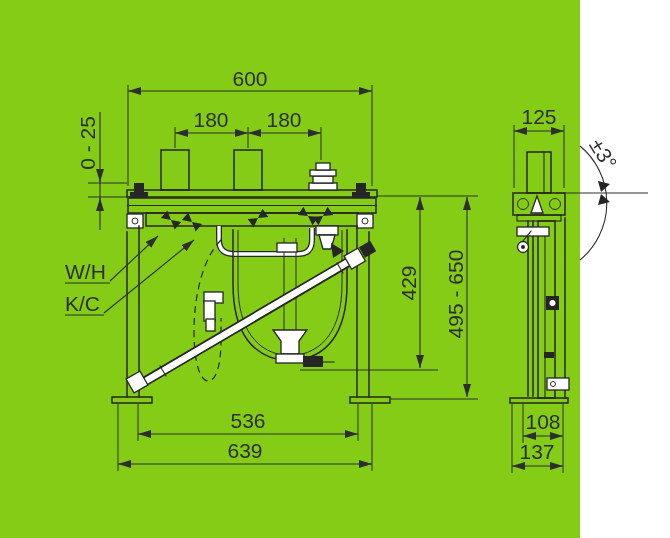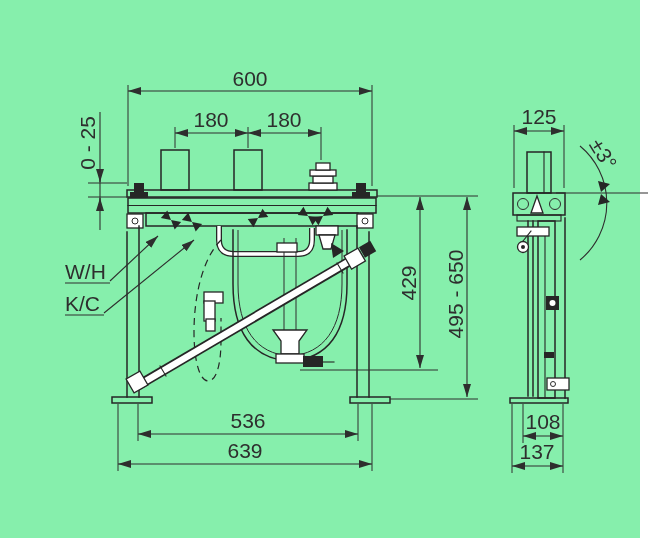--- a/index.html
+++ b/index.html
@@ -1,17 +1,17 @@
 <!DOCTYPE html>
 <html><head>
 <meta charset="utf-8">
 <style>
   html,body{margin:0;padding:0;background:#ffffff;}
   body{width:670px;height:538px;overflow:hidden;}
-  #stage{width:640px;height:538px;background:#86efac;position:relative;}
+  #stage{width:580px;height:538px;background:#84cc16;position:relative;}
   svg{display:block;}
   svg text{font-family:"Liberation Sans","DejaVu Sans",sans-serif;font-size:21px;fill:#2e2e2e;}
   .s   {stroke:#262626;stroke-width:1.5;fill:none;stroke-linecap:square;}
   .s1  {stroke:#262626;stroke-width:1.1;fill:none;stroke-linecap:square;}
   .sf  {stroke:#262626;stroke-width:1.3;fill:#ffffff;}
   .blk {fill:#262626;stroke:none;}
   .thin{stroke:#2e2e2e;stroke-width:1;fill:none;}
   .dim {stroke:#2e2e2e;stroke-width:1.1;fill:none;}
   .dash{stroke:#262626;stroke-width:1.2;fill:none;stroke-dasharray:7 5;}
   .po  {stroke:#262626;stroke-width:6;fill:none;}

